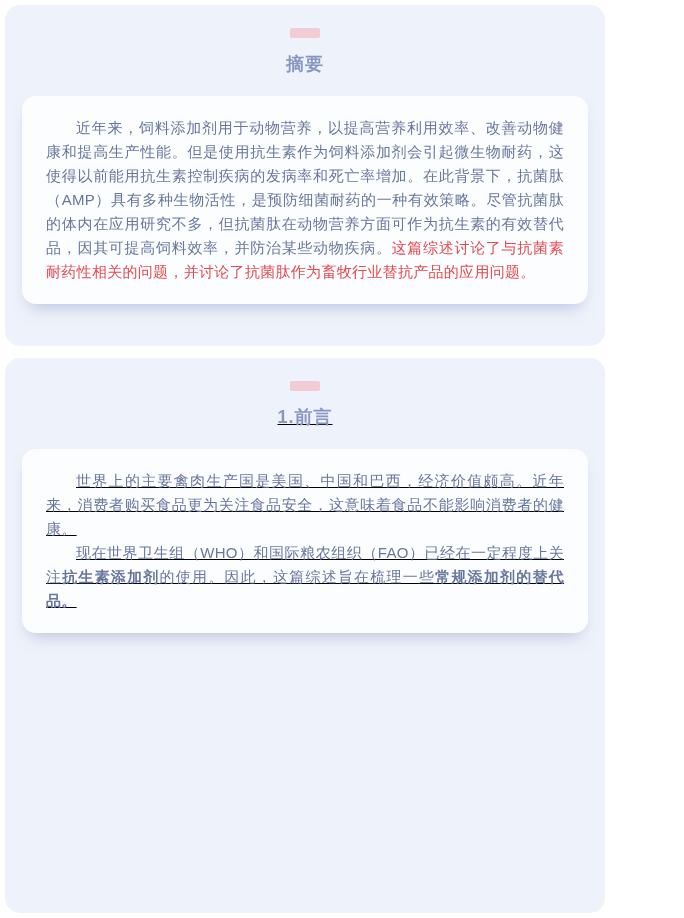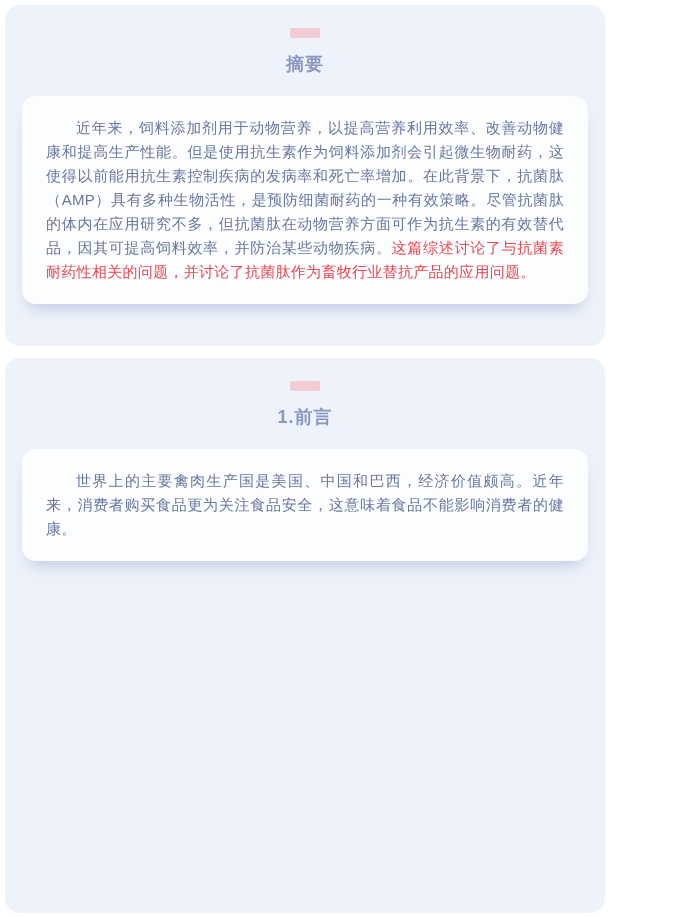--- a/index.html
+++ b/index.html
@@ -20,21 +20,21 @@
     background: #ffffff;
   }
   .section {
     box-sizing: border-box;
     width: 600px;
     background: var(--section-bg, #eef2fa);
     border-radius: 15px;
     overflow: hidden;
   }
   .section.abstract { height: 341px; }
-  .section.intro    { height: 555px; }
+  .section.intro    { height: 555px; text-decoration: underline; }
   .dash {
     width: 30px;
     height: 10px;
     background: var(--accent-pink, #f2cbd3);
     border-radius: 2px;
     margin: 23px auto 0 auto;
   }
   .section-title {
     margin: 14px 0 0 0;
     text-align: center;
@@ -75,16 +75,17 @@
     <div class="card">
         <p class="para"><span class="run-normal">近年来，饲料添加剂用于动物营养，以提高营养利用效率、改善动物健康和提高生产性能。但是使用抗生素作为饲料添加剂会引起微生物耐药，这使得以前能用抗生素控制疾病的发病率和死亡率增加。在此背景下，抗菌肽（AMP）具有多种生物活性，是预防细菌耐药的一种有效策略。尽管抗菌肽的体内在应用研究不多，但抗菌肽在动物营养方面可作为抗生素的有效替代品，因其可提高饲料效率，并防治某些动物疾病。</span><span class="run-red">这篇综述讨论了与抗菌素耐药性相关的问题，并讨论了抗菌肽作为畜牧行业替抗产品的应用问题。</span></p>
       </div>
   </section>
 
   <section class="section intro">
     <div class="dash"></div>
     <h2 class="section-title">1.前言</h2>
     <div class="card">
         <p class="para"><span class="run-normal">世界上的主要禽肉生产国是美国、中国和巴西，经济价值颇高。近年来，消费者购买食品更为关注食品安全，这意味着食品不能影响消费者的健康。</span></p>
+        <p class="para"><span class="run-normal">现在世界卫生组（WHO）和国际粮农组织（FAO）已经在一定程度上关注</span><span class="run-bold">抗生素添加剂</span><span class="run-normal">的使用。因此，这篇综述旨在梳理一些</span><span class="run-bold">常规添加剂的替代品。</span></p>
       </div>
   </section>
 
 </div>
 
 </body></html>

